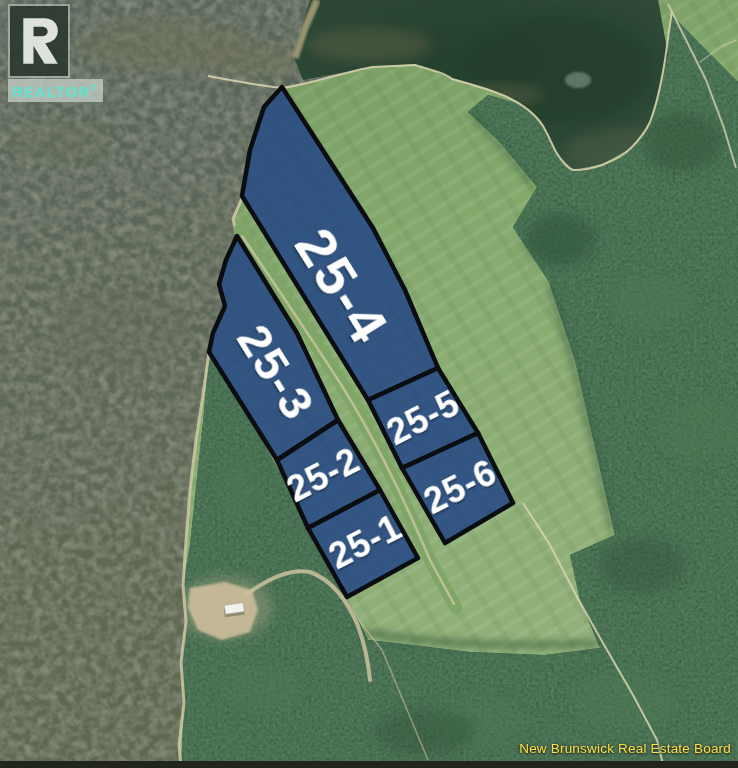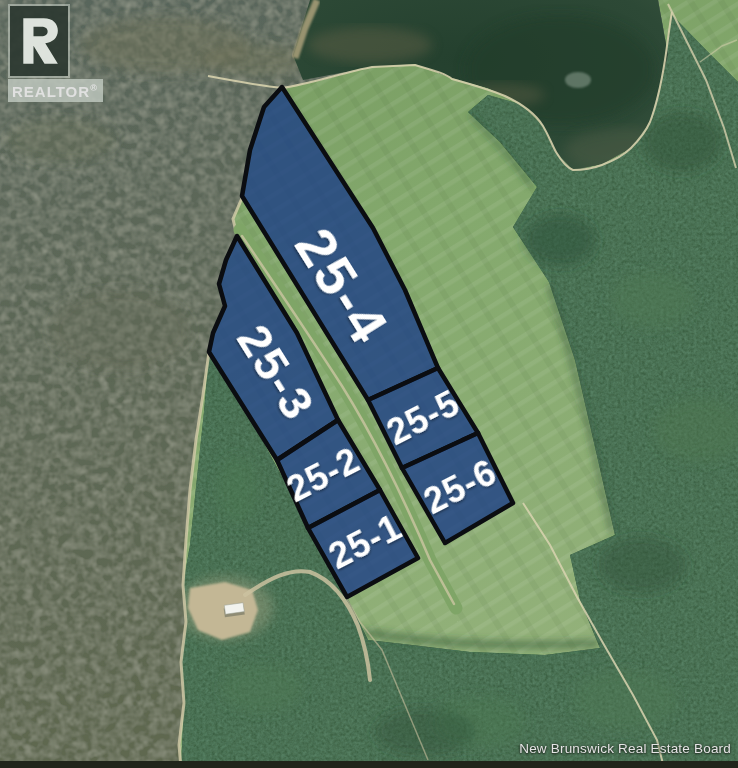--- a/index.html
+++ b/index.html
@@ -13,28 +13,28 @@
   .realtor{position:absolute;left:8px;top:6px;width:92px;opacity:.96;}
   .realtor .sq{
     width:58px;height:70px;margin-left:2px;
     background:rgba(44,56,48,0.94);
     outline:2px solid rgba(205,214,204,0.55);
     display:flex;align-items:center;justify-content:center;
   }
   .realtor .caption{
     margin-top:3px;display:inline-block;
     background:rgba(196,205,196,0.82);
-    color:#e5e5e5;font-size:15px;font-weight:700;letter-spacing:1px;
+    color:#5eead4;font-size:15px;font-weight:700;letter-spacing:1px;
     padding:1px 5px 2px 4px;line-height:16px;white-space:nowrap;
   }
   .realtor .caption sup{font-size:9px;font-weight:700;}
   
   .attribution{
     position:absolute;right:7px;bottom:12px;
-    color:#e5e5e5;font-size:13.5px;letter-spacing:.2px;
+    color:#fde047;font-size:13.5px;letter-spacing:.2px;
     text-shadow:0 0 3px rgba(35,40,32,.95), 0 1px 2px rgba(0,0,0,.65);
     white-space:nowrap;
   }
   
   .bottom-bar{position:absolute;left:0;bottom:0;width:100%;height:7px;background:#21251b;}
 </style>
 </head>
 <body>
 
 <div class="stage">

